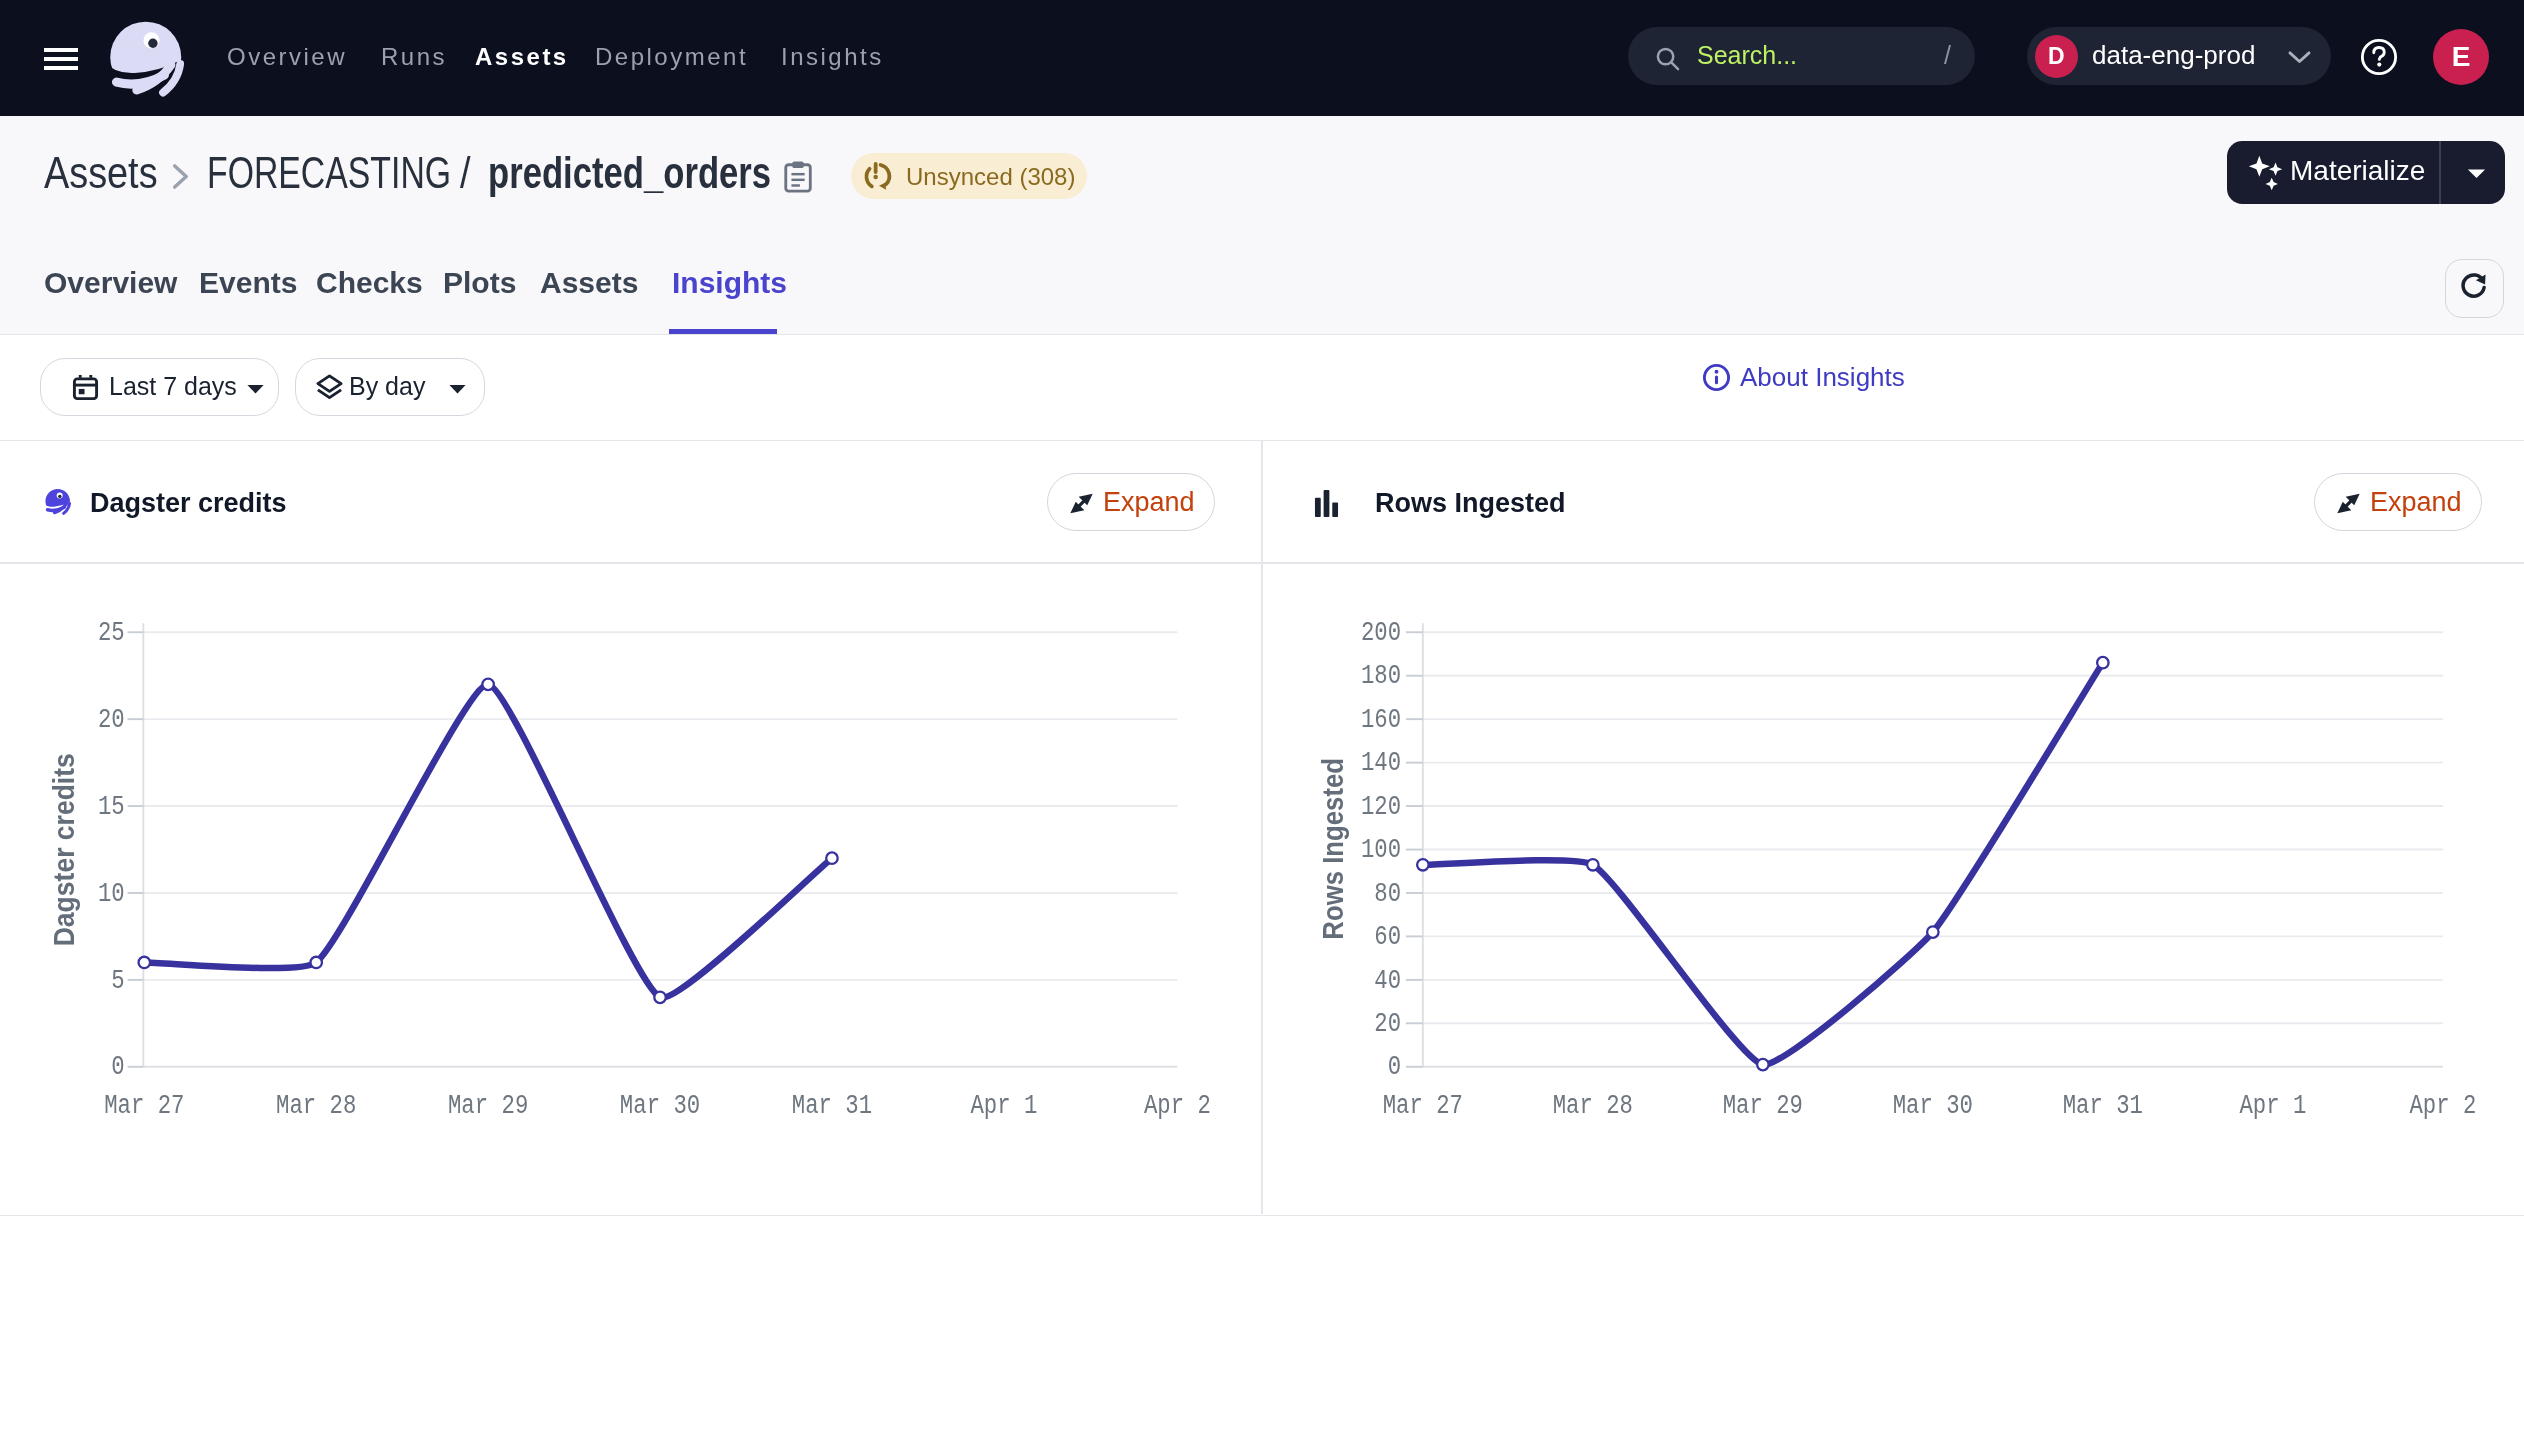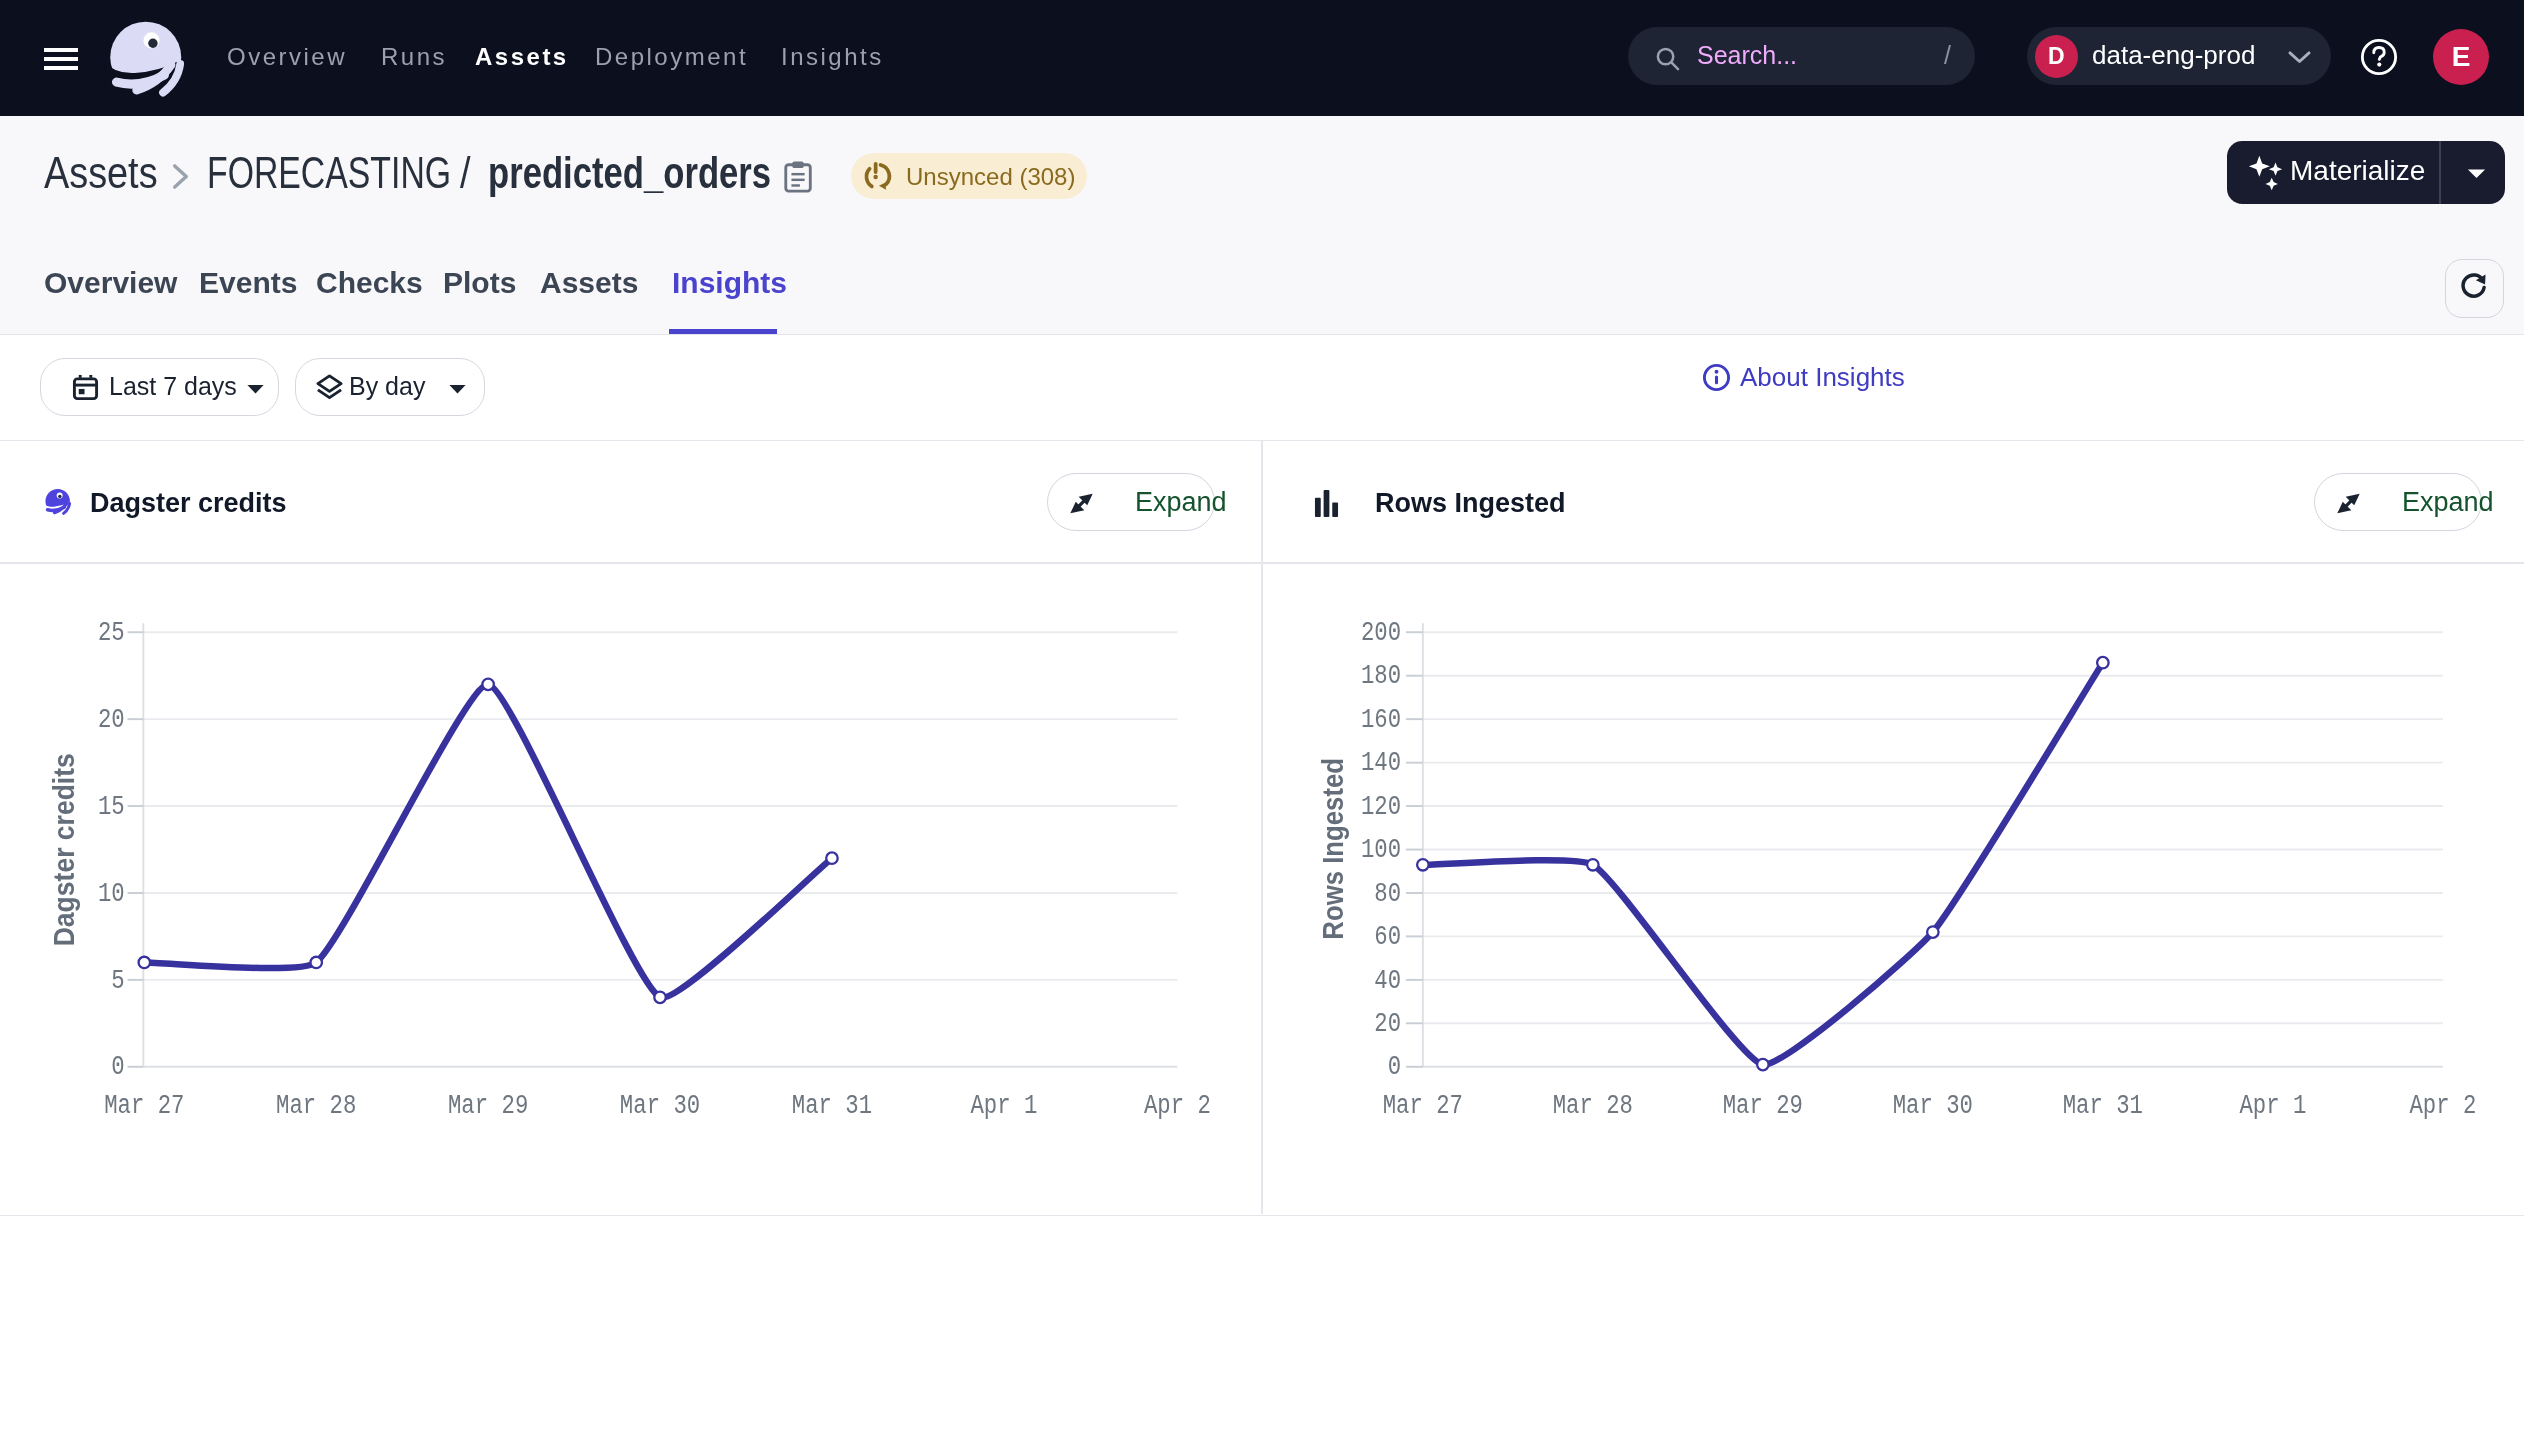--- a/index.html
+++ b/index.html
@@ -29,21 +29,21 @@
   .fbtn { position:absolute; top:23px; height:58px; border:1.9px solid #D5D8DF; border-radius:25px; background:#fff; }
   .fbtn .lbl { position:absolute; top:13.4px; font-size:25px; color:#1a2230; }
   #mselect { position:absolute; left:1919px; top:23px; width:572px; height:58px; border:1.9px solid #D5D8DF; border-radius:13.4px; background:#fff; }
 
   
   #panels { position:absolute; left:0; top:441px; width:2525px; height:775px; background:#fff; border-bottom:1.9px solid #E4E6EB; }
   #vdiv { position:absolute; left:1261px; top:0; width:1.9px; height:773px; background:#E4E6EB; }
   #phead-border { position:absolute; left:0; top:121px; width:2525px; height:1.9px; background:#E4E6EB; }
   .ptitle { position:absolute; top:47px; font-size:27px; font-weight:700; color:#111827; }
   .expand { position:absolute; top:32px; width:168px; height:58px; border:1.9px solid #D2D6DD; border-radius:30px; background:#fff; }
-  .expand span { position:absolute; left:55px; top:13.4px; font-size:27px; color:#14532d;margin-left:32px; }
+  .expand span { position:absolute; left:55px; top:13.4px; font-size:27px; color:#c2410c; }
 </style>
 </head>
 <body>
 <div id="page">
 
   <div id="nav">
 
     <div class="abs" style="left:44px;top:48px;width:34px;height:3.8px;background:#fff;"></div>
     <div class="abs" style="left:44px;top:57px;width:34px;height:3.8px;background:#fff;"></div>
     <div class="abs" style="left:44px;top:66px;width:34px;height:3.8px;background:#fff;"></div>
@@ -61,21 +61,21 @@
     <span class="navlink" style="left:381px;">Runs</span>
     <span class="navlink active" style="left:475px;">Assets</span>
     <span class="navlink" style="left:595px;">Deployment</span>
     <span class="navlink" style="left:781px;">Insights</span>
 
     <div id="searchpill">
       <svg class="abs" style="left:27px;top:19px;" width="25" height="25" viewBox="0 0 26 26">
         <circle cx="11" cy="11" r="8" stroke="#9aa1af" stroke-width="2.6" fill="none"></circle>
         <line x1="17" y1="17" x2="24" y2="24" stroke="#9aa1af" stroke-width="2.6" stroke-linecap="round"></line>
       </svg>
-      <span class="abs" style="left:69px;top:14.3px;font-size:25px;color:#f0abfc;">Search...</span>
+      <span class="abs" style="left:69px;top:14.3px;font-size:25px;color:#bef264;">Search...</span>
       <span class="abs" style="left:316px;top:14.3px;font-size:25px;color:#8b92a0;">/</span>
     </div>
 
     <div id="deploypill">
       <div class="avatar" style="left:7.7px;top:7.7px;width:43px;height:43px;font-size:23px;line-height:43px;">D</div>
       <span class="abs" style="left:65px;top:13.4px;font-size:26px;color:#fff;font-weight:500;">data-eng-prod</span>
       <svg class="abs" style="left:260px;top:23px;" width="25" height="15.3" viewBox="0 0 26 16">
         <path d="M 3 3 L 13 12 L 23 3" stroke="#aab0bc" stroke-width="3" fill="none" stroke-linecap="round" stroke-linejoin="round"></path>
       </svg>
     </div>

